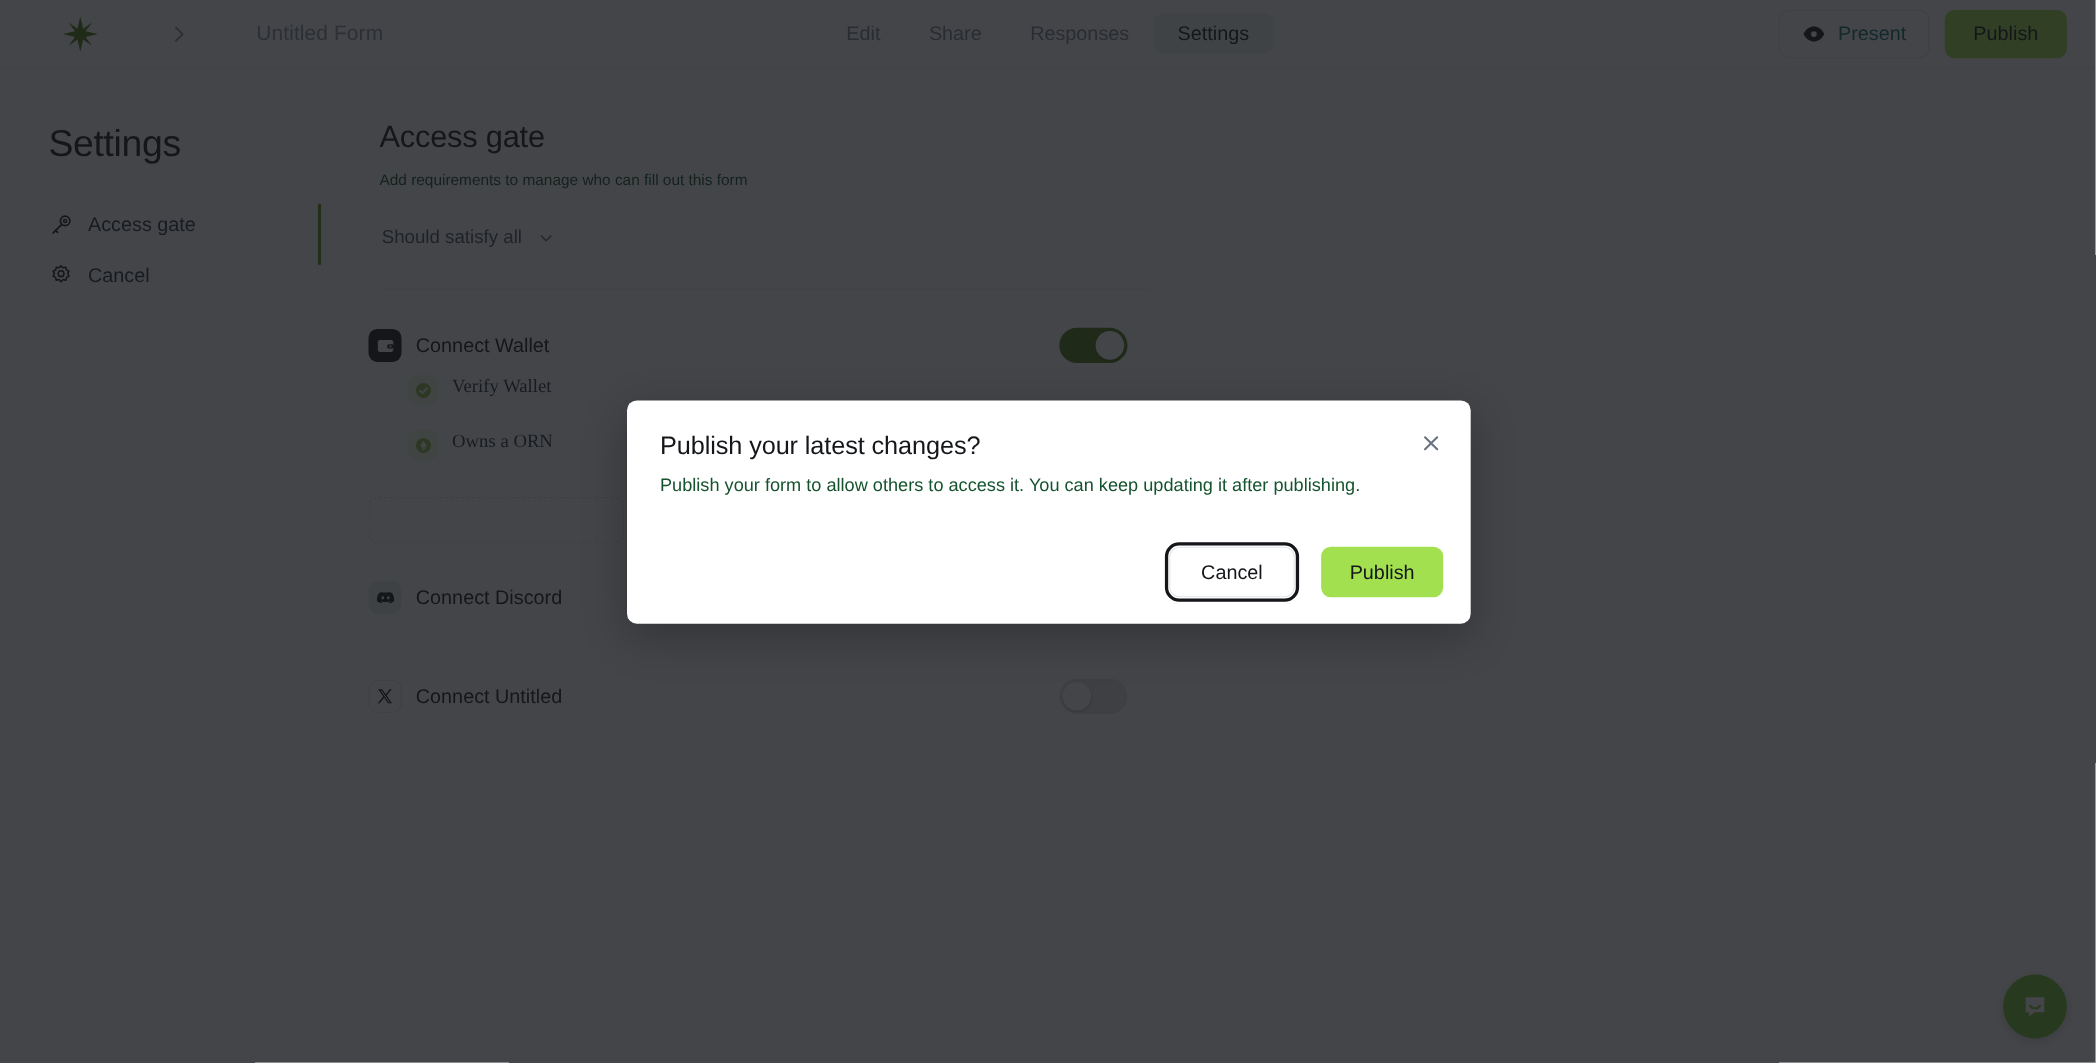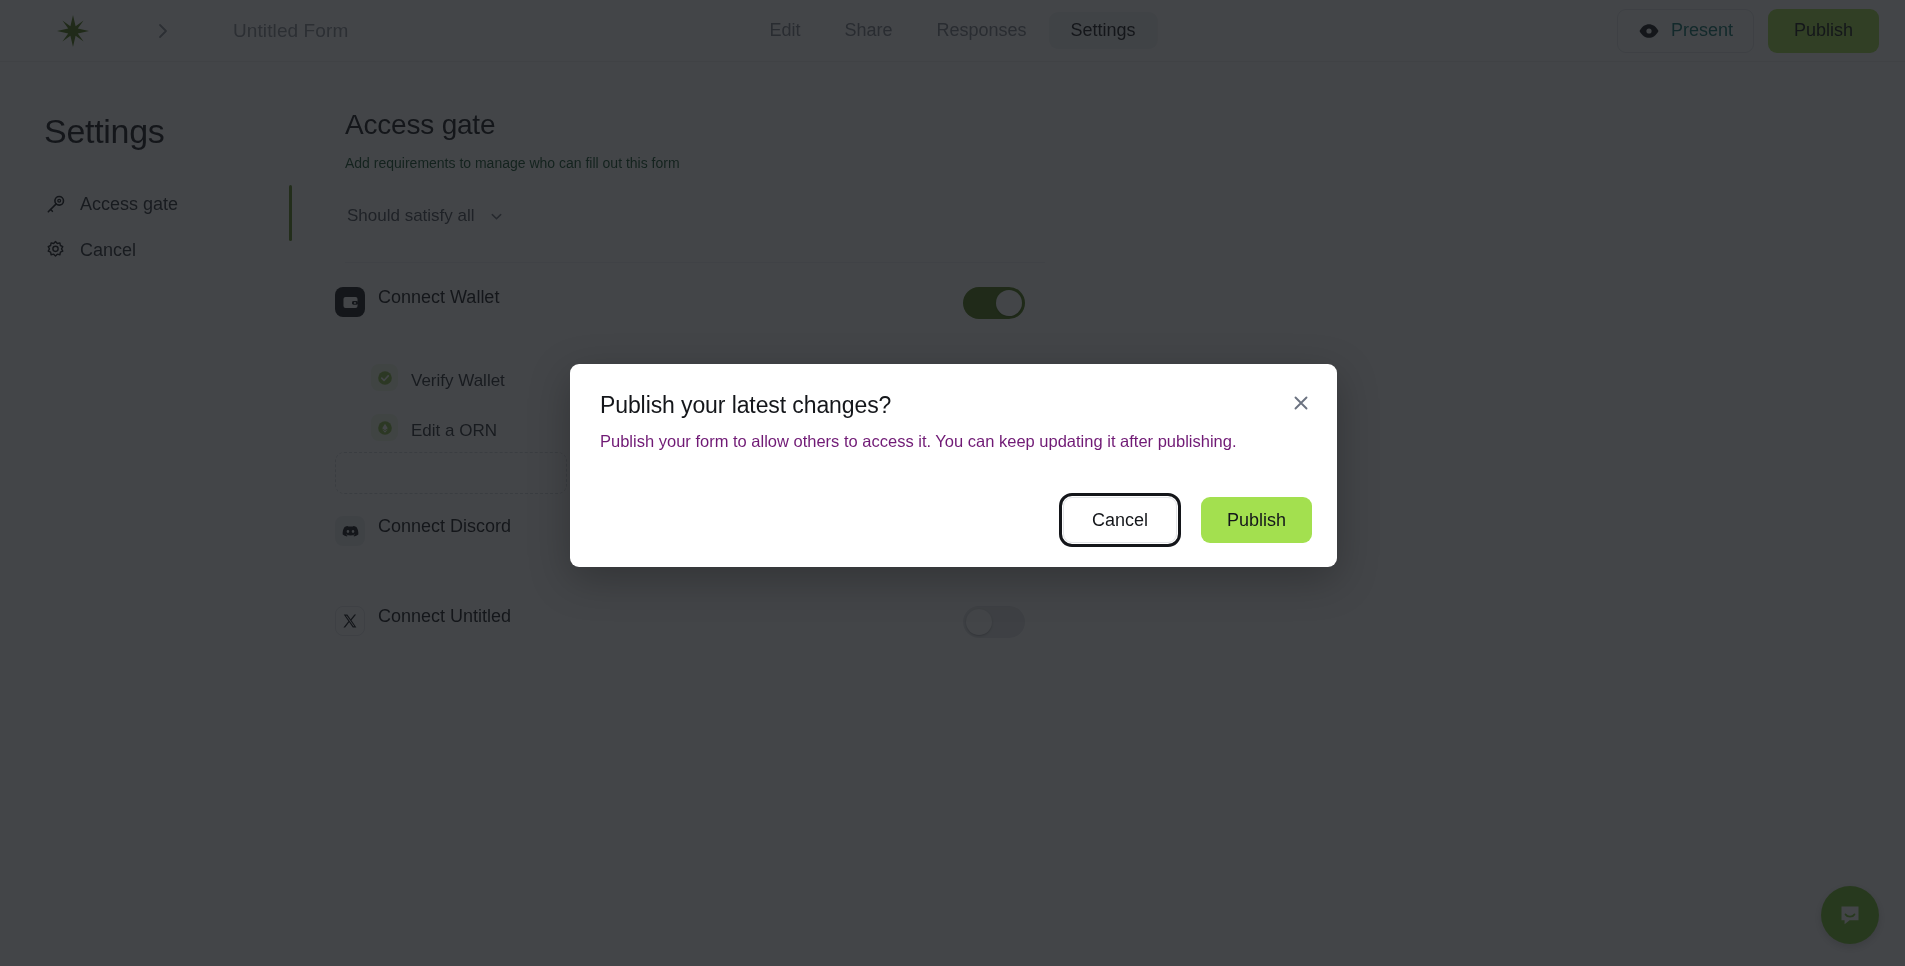--- a/index.html
+++ b/index.html
@@ -182,21 +182,21 @@
   }
   #section-divider {
     margin: 27px 0 0 53px;
     width: 700px;
     height: 1px;
     background: #f0f1f2;
   }
 
   .req-row {
     display: flex;
-    align-items: flex-start;
+    align-items: center;
     margin-left: 43px;
     width: 690px;
     height: 54px;
   }
   .req-icon {
     width: 30px; height: 30px;
     border-radius: 8px;
     display: flex;
     align-items: center;
     justify-content: center;
@@ -224,24 +224,25 @@
     background: #ffffff;
     box-shadow: 0 1px 2px rgba(0,0,0,.25);
   }
   .req-toggle.on { background: #4f7a14; }
   .req-toggle.on .knob { right: 3px; }
   .req-toggle.off { background: #e3e5e8; }
   .req-toggle.off .knob { left: 3px; }
 
   .sub-row {
     display: flex;
-    align-items: flex-end;
+    align-items: flex-start;
     margin-left: 79px;
     width: 654px;
     height: 50px;
+    font-family: Liberation Serif, serif;
   }
   .sub-icon {
     width: 27px; height: 27px;
     border-radius: 8px;
     background: #eef7e3;
     display: flex;
     align-items: center;
     justify-content: center;
     flex: 0 0 auto;
   }
@@ -318,21 +319,21 @@
     display: flex;
     align-items: center;
     justify-content: center;
     cursor: pointer;
   }
   #dialog-description {
     position: absolute;
     left: 30px;
     top: 68px;
     font-size: 16.5px;
-    color: #701a75;
+    color: #14532d;
   }
   #dialog-actions {
     position: absolute;
     right: 25px;
     bottom: 24px;
     display: flex;
     align-items: center;
     gap: 24px;
   }
   #cancel-button {
@@ -470,21 +471,21 @@
     </div>
 
     <div class="sub-row">
       <span class="sub-icon">
         <svg width="18" height="18" viewBox="0 0 20 20">
           <circle cx="10" cy="10" r="7.6" fill="#8dbf4a"></circle>
           <path d="M10 5.2 L13.1 10.4 L10 12.4 L6.9 10.4 Z" fill="#ffffff"></path>
           <path d="M10 13.3 L13.1 11.3 L10 15.2 L6.9 11.3 Z" fill="#ffffff"></path>
         </svg>
       </span>
-      <span class="sub-label">Edit a ORN</span>
+      <span class="sub-label">Owns a ORN</span>
     </div>
 
     <div id="add-requirement-box"></div>
 
     
     <div class="req-row" style="margin-top:22px">
       <span class="req-icon" style="background:#eceef0">
         <svg width="19" height="19" viewBox="0 0 24 24">
           <path d="M19.5 6.3 C18.1 5.6 16.6 5.2 15.1 5.0 L14.8 5.6 C16.2 5.9 17.4 6.4 18.5 7.1 C16.7 6.2 14.7 5.8 12 5.8 C9.3 5.8 7.3 6.2 5.5 7.1 C6.6 6.4 7.8 5.9 9.2 5.6 L8.9 5.0 C7.4 5.2 5.9 5.6 4.5 6.3 C2.6 9.1 1.8 12.3 2.1 15.8 C3.7 17.0 5.6 17.8 7.6 18.2 L8.3 17.0 C7.6 16.8 7.0 16.5 6.4 16.1 C6.6 16.0 6.8 15.9 6.9 15.8 C8.5 16.5 10.2 16.9 12 16.9 C13.8 16.9 15.5 16.5 17.1 15.8 C17.2 15.9 17.4 16.0 17.6 16.1 C17.0 16.5 16.4 16.8 15.7 17.0 L16.4 18.2 C18.4 17.8 20.3 17.0 21.9 15.8 C22.2 12.3 21.4 9.1 19.5 6.3 Z M8.8 13.8 C7.9 13.8 7.2 13.0 7.2 12.0 C7.2 11.0 7.9 10.2 8.8 10.2 C9.7 10.2 10.4 11.0 10.4 12.0 C10.4 13.0 9.7 13.8 8.8 13.8 Z M15.2 13.8 C14.3 13.8 13.6 13.0 13.6 12.0 C13.6 11.0 14.3 10.2 15.2 10.2 C16.1 10.2 16.8 11.0 16.8 12.0 C16.8 13.0 16.1 13.8 15.2 13.8 Z" fill="#14161a"></path>
         </svg>

